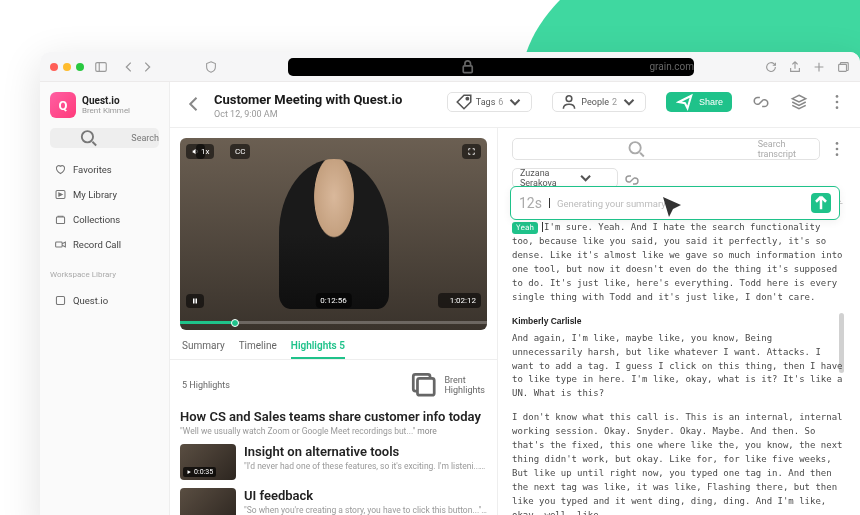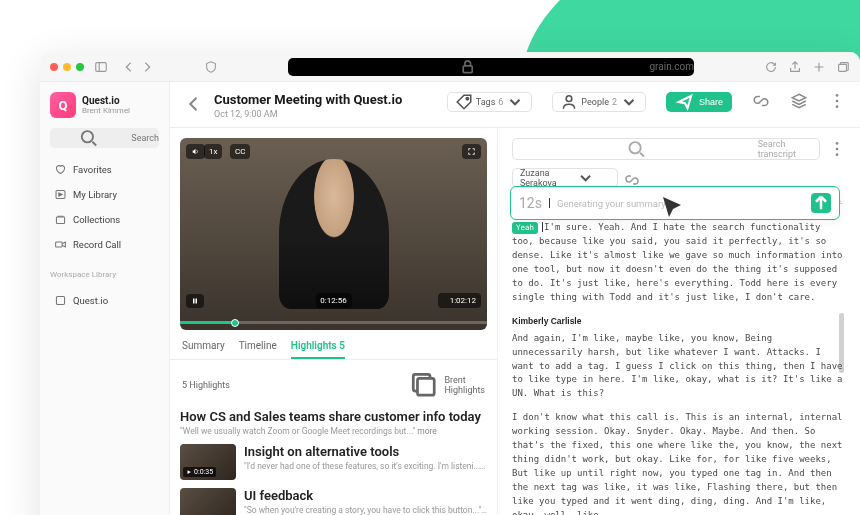--- a/index.html
+++ b/index.html
@@ -66,34 +66,34 @@
   .nav { display:flex; flex-direction:column; gap:2px; margin-top:4px; }
   .nav-item { display:flex; align-items:center; gap:6px; padding:5px 4px; border-radius:5px; font-size:9.5px; color:#444; }
   .nav-icon { width:13px; height:13px; display:flex; align-items:center; justify-content:center; color:#777; }
   .sec-label { font-size:8px; color:#aaa; margin-top:8px; }
   
   .main { flex:1; display:flex; flex-direction:column; overflow:hidden; }
   .header { padding:10px 14px 8px; border-bottom:1px solid #eee; display:flex; align-items:flex-start; gap:10px; }
   .back { width:20px; height:20px; display:flex; align-items:center; justify-content:center; color:#888; margin-top:2px; }
   .htitle { font-size:13px; font-weight:700; color:#1a1a1a;text-align:center; }
   .hsub { font-size:9px; color:#999; margin-top:2px; }
-  .hright { margin-left:auto; display:flex; gap:20px; align-items:flex-start; }
+  .hright { margin-left:auto; display:flex; gap:20px; align-items:center; }
   .chip { display:flex; align-items:center; gap:3px; height:20px; padding:0 7px; border:1px solid #e2e2e2; border-radius:5px; font-size:9px; color:#555; background:#fff; }
   .chip .num { color:#999; }
   .btn-share { background:#1fc28a; color:#fff; border:none; height:20px; padding:0 9px; border-radius:5px; font-size:9px; display:flex; align-items:center; gap:4px; }
   .hicon { width:18px; height:18px; display:flex; align-items:center; justify-content:center; color:#888; }
   
   .body2 { flex:1; display:flex; overflow:hidden; }
   
   .video-col { width:328px; border-right:1px solid #eee; display:flex; flex-direction:column; overflow:hidden; }
   .video-wrap { padding:10px 10px 0; }
   .video { position:relative; width:100%; aspect-ratio: 16/10; background:linear-gradient(180deg,#6b5f52 0%, #3a332c 100%); border-radius:6px; overflow:hidden; }
   .vbadge { position:absolute; background:rgba(0,0,0,0.55); color:#fff; font-size:8px; border-radius:4px; padding:3px 5px; display:flex; align-items:center; gap:3px; }
   .vb-tl { top:6px; left:6px; }
-  .vb-tl2 { top:6px; left:24px;text-align:right; }
+  .vb-tl2 { top:6px; left:16px;text-align:right; }
   .vb-tl3 { top:6px; left:50px; }
   .vb-tr { top:6px; right:6px; }
   .vb-bl { bottom:22px; left:6px; }
   .vb-bc { bottom:22px; left:50%; transform:translateX(-50%); }
   .vb-br { bottom:22px; right:6px;padding-left:12px; }
   .person { position:absolute; inset:0; display:flex; align-items:center; justify-content:center; }
   .person-shape { width:110px; height:150px; background: radial-gradient(ellipse at 50% 25%, #d9b89b 0%, #c4a07f 25%, transparent 26%), linear-gradient(180deg, #1a1a1a 50%, #0f0f0f 100%); border-radius:50% 50% 10% 10%; }
   .progress { position:absolute; bottom:0; left:0; right:0; height:14px; display:flex; align-items:center; }
   .track { flex:1; height:3px; background:rgba(255,255,255,0.25); position:relative; }
   .fill { position:absolute; left:0; top:0; bottom:0; width:18%; background:#1fc28a; }

